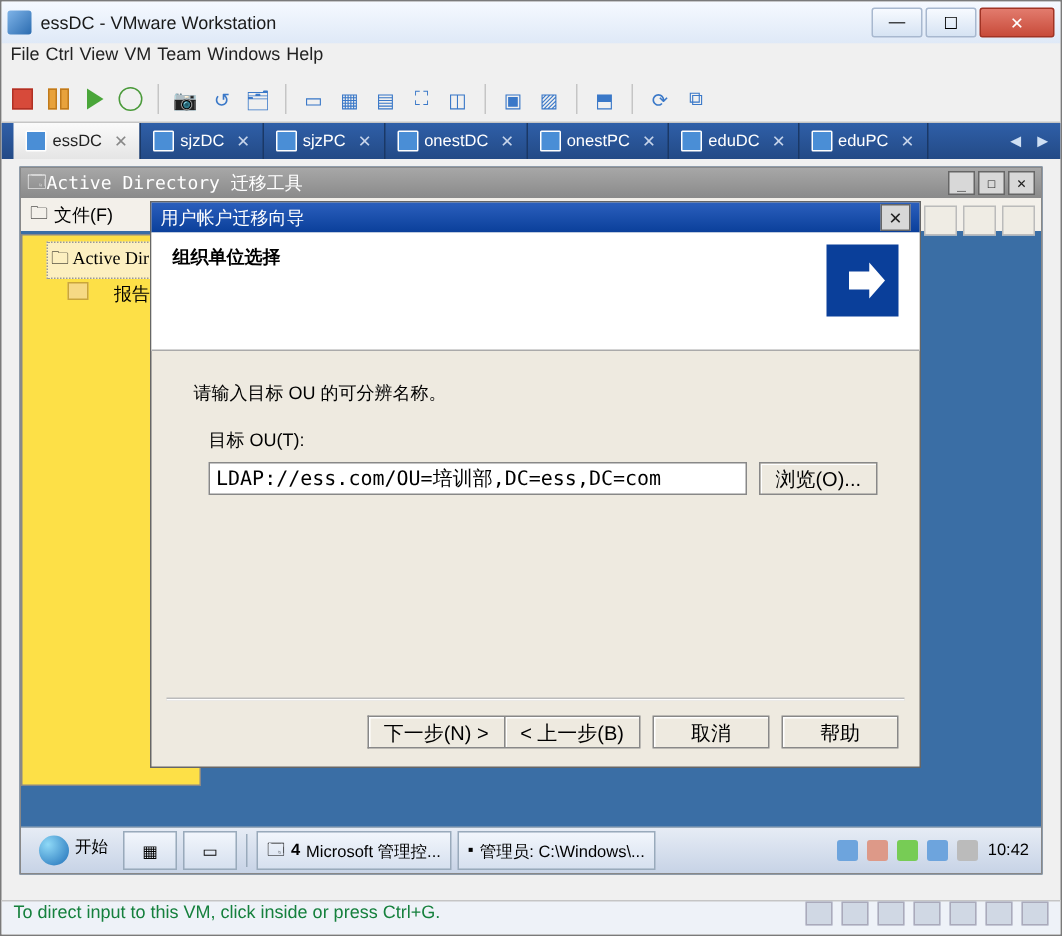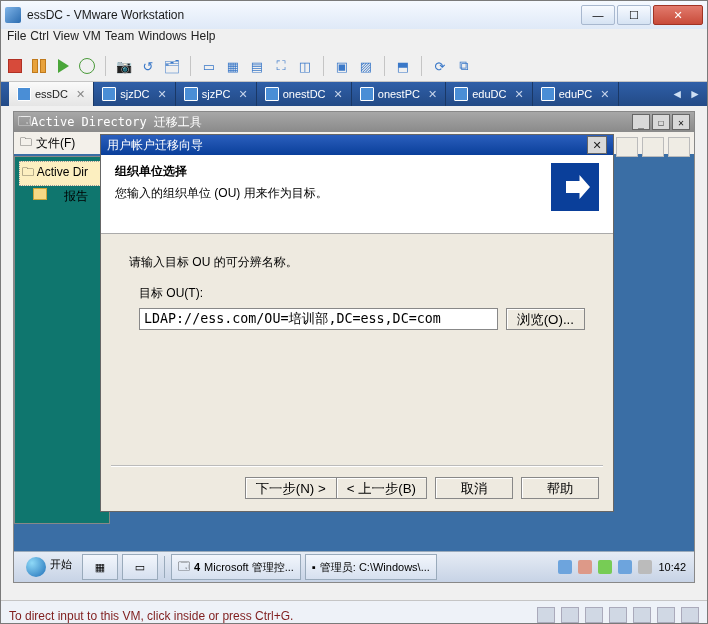--- a/index.html
+++ b/index.html
@@ -43,21 +43,21 @@
 
 .adwin{position:absolute;left:0;top:0;right:0;height:50px}
 .adtitle{height:20px;background:linear-gradient(#a7a7a7,#8a8a8a);color:#fff;display:flex;align-items:center;padding:0 4px;font-family:SimSun,monospace;font-size:12px}
 .adtitle .wc{margin-left:auto;display:flex;gap:2px}
 .adtitle .wc div{width:16px;height:14px;background:#d8d8d8;border:1px solid #666;color:#222;display:flex;align-items:center;justify-content:center;font-size:10px}
 .admenu{height:22px;background:#f3f0ea;display:flex;align-items:center;padding:0 6px;font-family:SimSun,sans-serif;gap:4px}
 .adtoolbar{position:absolute;right:4px;top:24px;height:22px;display:flex;align-items:center;gap:4px}
 .adtoolbar div{width:20px;height:18px;background:#efece4;border:1px solid #bbb}
 
 
-.tree{position:absolute;left:0;top:44px;width:86px;bottom:58px;background:#0f766e;border:1px solid #888;font-family:Liberation Sans, sans-serif;padding:4px 4px}
+.tree{position:absolute;left:0;top:44px;width:86px;bottom:58px;background:#fde047;border:1px solid #888;font-family:Liberation Serif, serif;padding:4px 16px}
 .tree .sel{background:#fcefc0;border:1px dotted #999;padding:1px 2px;white-space:nowrap;overflow:hidden}
 .tree .item{padding:2px 2px 2px 14px;display:flex;align-items:flex-start;gap:17px}
 .folder{width:12px;height:10px;background:#f6d985;border:1px solid #caa53a}
 
 
 .wizard{position:absolute;left:86px;top:22px;width:512px;height:376px;background:#eeeae0;border:1px solid #666;font-family:SimSun,sans-serif}
 .wiz-title{height:20px;background:linear-gradient(#2b5fbd,#0a3f9a);color:#fff;display:flex;align-items:center;padding:0 6px;font-size:12px}
 .wiz-title .x{margin-left:auto;width:18px;height:16px;background:#d8d8d8;color:#222;display:flex;align-items:center;justify-content:center;border:1px solid #666;font-size:11px}
 .wiz-head{height:62px;background:#fff;border-bottom:1px solid #aaa;display:flex;padding:8px 14px}
 .wiz-head-txt b{display:block;margin-bottom:5px}
@@ -77,21 +77,21 @@
 
 
 .gtaskbar{position:absolute;left:0;right:0;bottom:0;height:30px;background:linear-gradient(#e6ecf5,#c7d3e6);border-top:1px solid #9ab;display:flex;align-items:center;padding:0 4px;font-family:SimSun,sans-serif;font-size:11px}
 .start{display:flex;align-items:flex-start;gap:4px;padding:2px 8px}
 .start-orb{width:20px;height:20px;border-radius:50%;background:radial-gradient(circle at 30% 30%,#8fd9f7,#1f6fb8)}
 .tbtn{border:1px solid #9ab;background:linear-gradient(#f2f6fc,#d6e0ef);padding:2px 6px;margin:0 2px;display:flex;align-items:center;gap:4px;max-width:140px;overflow:hidden;white-space:nowrap;height:20px}
 .tray{margin-left:auto;display:flex;align-items:center;gap:6px;padding:0 4px}
 .tray-ico{width:14px;height:14px;background:#6da4dd;border-radius:2px}
 
 
-.vmw-status{position:absolute;left:0;right:0;bottom:0;height:22px;background:#eef2f8;border-top:1px solid #c5c5c5;display:flex;align-items:flex-end;padding:0 8px;color:#7f1d1d}
+.vmw-status{position:absolute;left:0;right:0;bottom:0;height:22px;background:#eef2f8;border-top:1px solid #c5c5c5;display:flex;align-items:flex-start;padding:0 8px;color:#15803d}
 .vmw-status .sicons{margin-left:auto;display:flex;gap:6px}
 .vmw-status .sicons div{width:16px;height:14px;background:#d0d8e4;border:1px solid #aab}
 </style>
 </head>
 <body>
 
 <div class="outer">
 
   <div class="vmw-title">
     <div class="vmw-title-icon"></div>
@@ -227,21 +227,20 @@
     </div>
 
     <div class="wizard">
       <div class="wiz-title">
         <span>用户帐户迁移向导</span>
         <div class="x">✕</div>
       </div>
       <div class="wiz-head">
         <div class="wiz-head-txt">
           <b>组织单位选择</b>
-          <span>您输入的组织单位 (OU) 用来作为目标。</span>
         </div>
         <div class="wiz-head-ico">
           <svg viewBox="0 0 48 48">
               <path d="M12 16 L30 16 L30 8 L44 24 L30 40 L30 32 L12 32 Z" fill="#fff"></path>
             </svg>
         </div>
       </div>
       <div class="wiz-body">
         <div class="wiz-label">请输入目标 OU 的可分辨名称。</div>
         <div class="wiz-label" style="margin-top:14px;margin-left:10px">目标 OU(T):</div>

